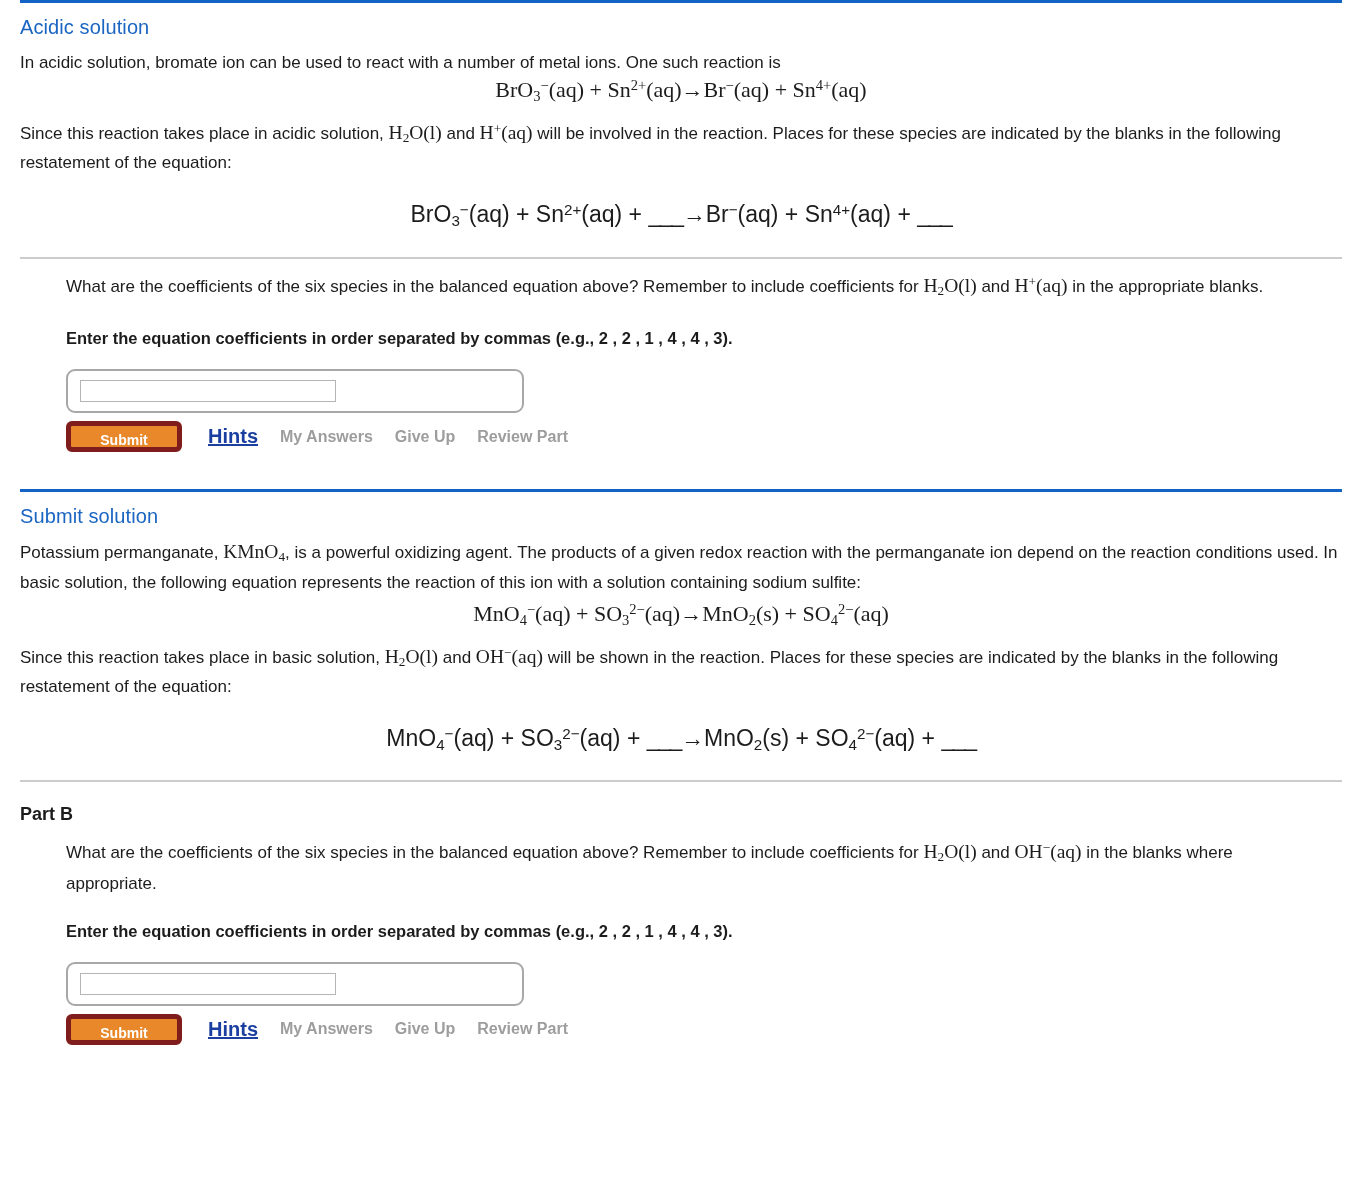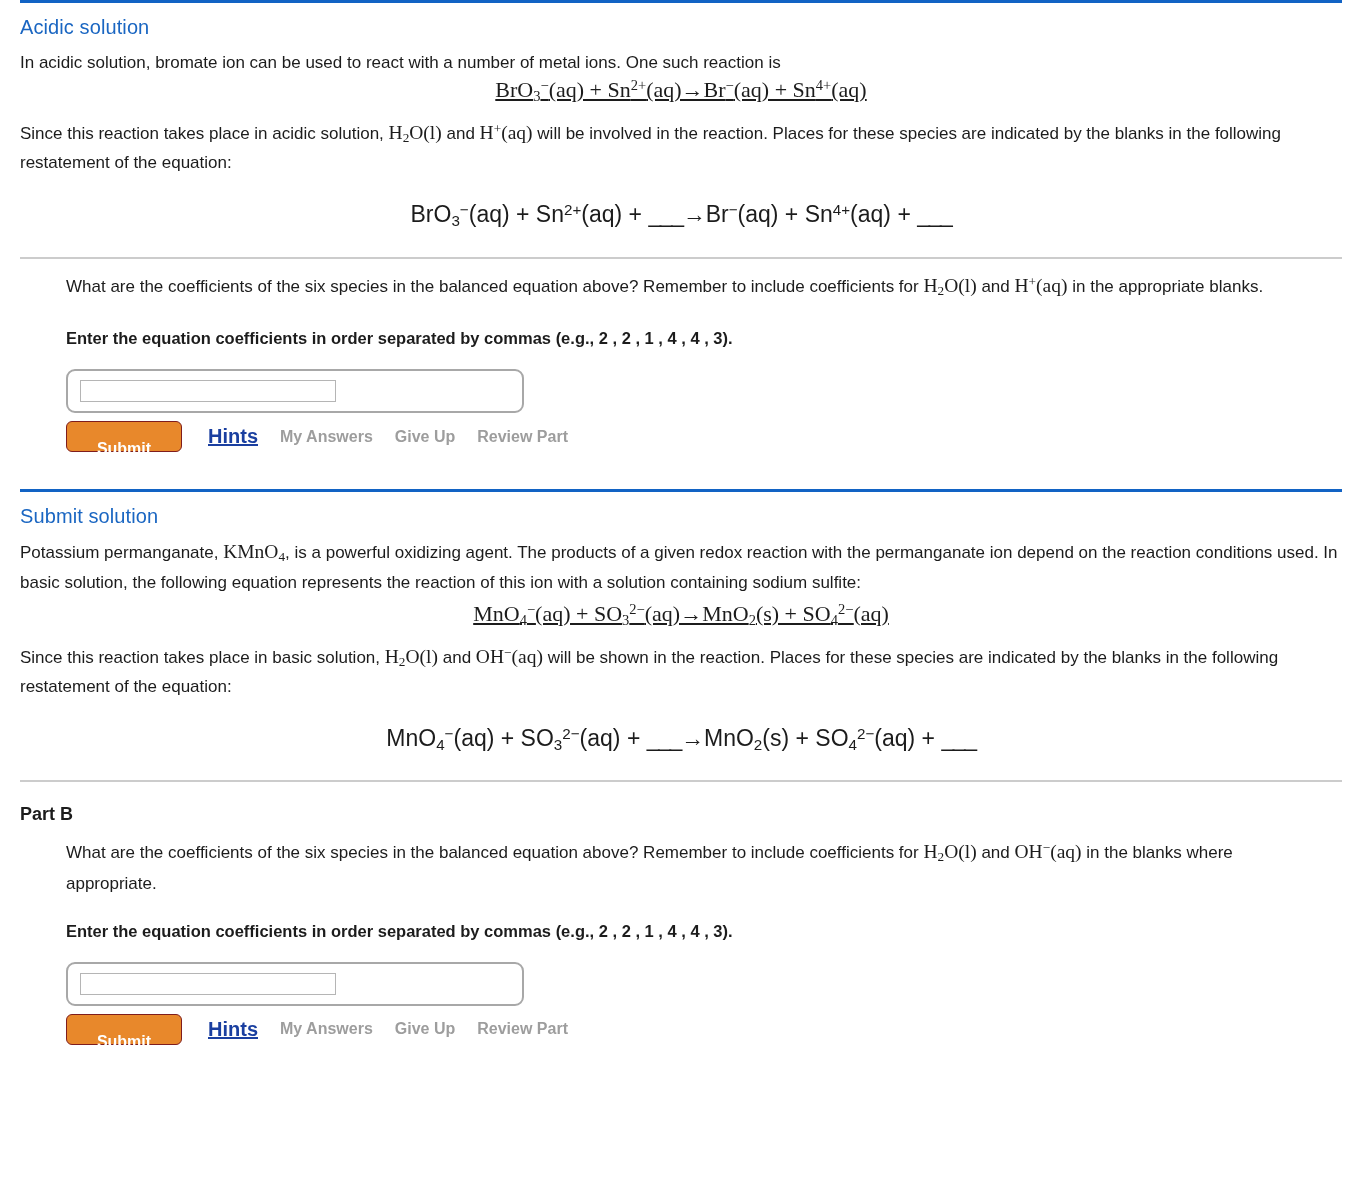--- a/index.html
+++ b/index.html
@@ -63,21 +63,20 @@
   .m sup {
     font-size: 0.68em;
     vertical-align: 0.45em;
   }
   .eq-display {
     font-family: "Liberation Serif", serif;
     font-size: 22px;
     text-align: center;
     margin: 2px 20px 0 20px;
     white-space: nowrap;
-    text-decoration: underline;
   }
   .eq-display sub {
     font-size: 0.66em;
     vertical-align: -0.28em;
   }
   .eq-display sup {
     font-size: 0.66em;
     vertical-align: 0.46em;
   }
   .eq-restate {
@@ -156,28 +155,28 @@
   
   .actions {
     margin-top: 8px;
     display: flex;
     align-items: center;
   }
   .submit-btn {
     width: 116px;
     height: 31px;
     background: #e8882b;
-    border: 1px solid #7f1d1d;
+    border: 5px solid #7f1d1d;
     border-radius: 6px;
     color: #ffffff;
     font-family: "Liberation Sans", sans-serif;
-    font-size: 16px;
+    font-size: 14px;
     font-weight: bold;
     cursor: pointer;
-    padding: 12px;
+    padding: 0;
     line-height: 29px;
     text-align: center;
   }
   .link-hints {
     margin-left: 26px;
     color: #1a3fa0;
     font-size: 20px;
     font-weight: bold;
     text-decoration: underline;
     cursor: pointer;

